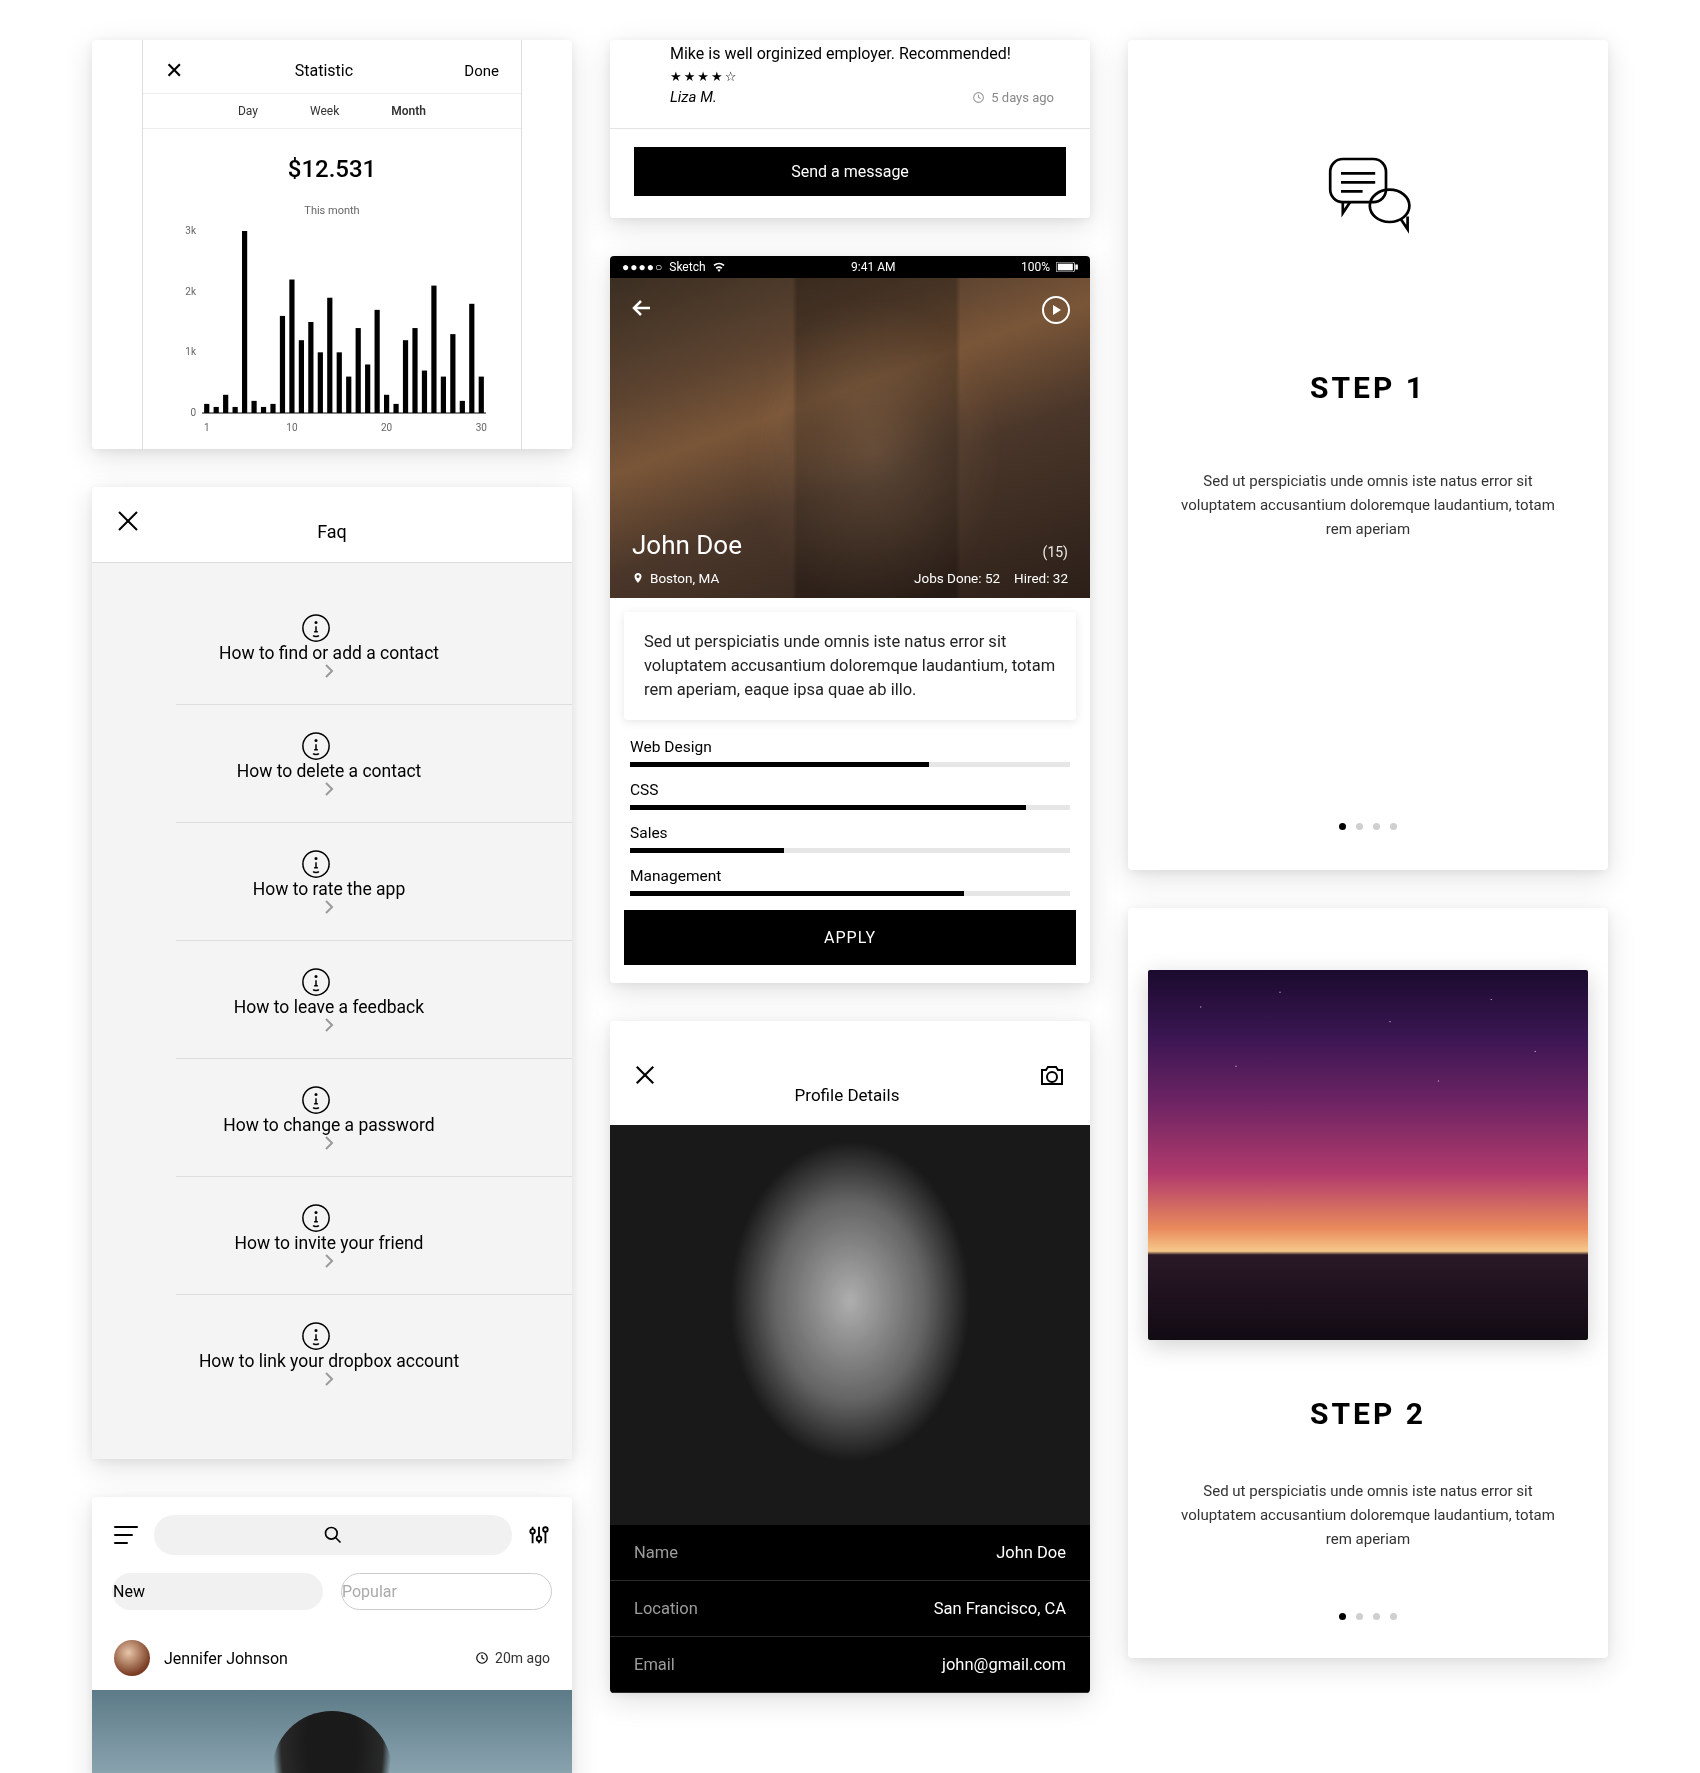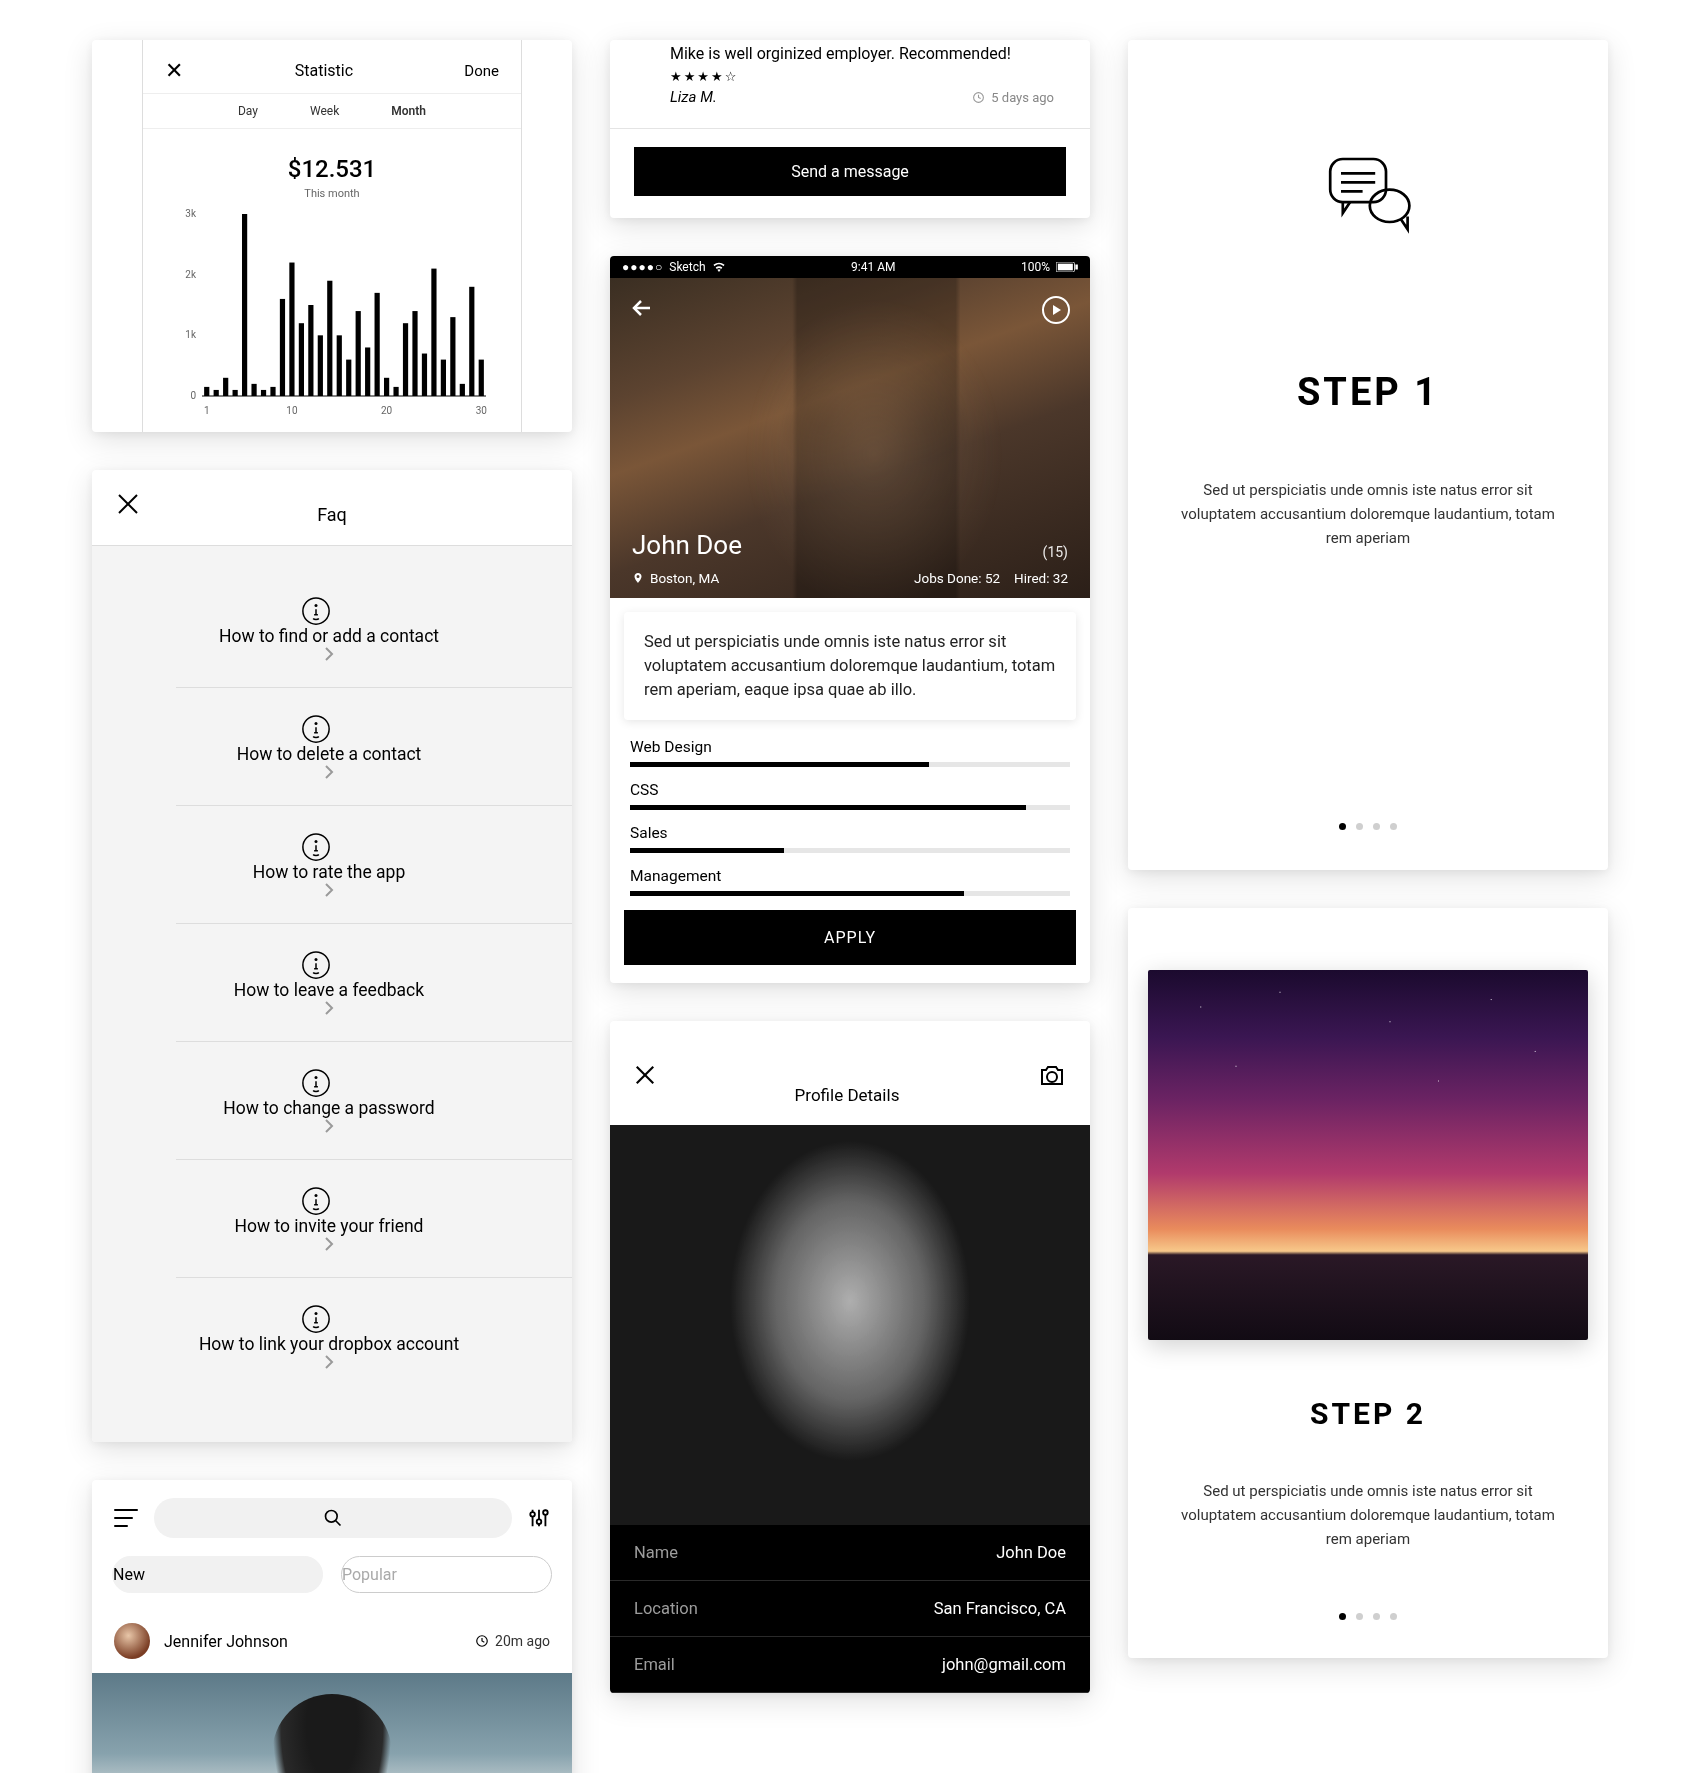--- a/index.html
+++ b/index.html
@@ -42,21 +42,21 @@
   .stat-title { font-size: 16px; }
   .stat-done { font-size: 15px; }
   .stat-tabs {
     display: flex; justify-content: center; gap: 52px;
     border-top: 1px solid #eee; border-bottom: 1px solid #eee;
     padding: 10px 0; font-size: 12px; color: #333;
   }
   .stat-tab.active { font-weight: 600; }
   .stat-amount-wrap { text-align: center; margin: 26px 0 8px 0; }
   .stat-amount { font-size: 24px; font-weight: 500; }
-  .stat-amount-sub { font-size: 11px; color: #666; margin-top: 4px; }
+  .stat-amount-sub { font-size: 11px; color: #666; margin-top: 21px; }
   .chart-area { padding: 0 28px 0 28px; }
   .chart-svg { width: 100%; height: 210px; display: block; }
   .chart-axis-text { font-size: 10px; fill: #666; }
   .chart-bar { fill: #000; }
 
   
   .faq-card {}
   .faq-header {
     display: flex; align-items: center; justify-content: center;
     position: relative; padding: 26px 20px 20px 20px;
@@ -223,21 +223,21 @@
     display:flex; justify-content:space-between; align-items:center;
     padding: 18px 24px; border-bottom:1px solid #2a2a2a; font-size:16.5px;
   }
   .pd-row-label { color:#9c9c9c; }
   .pd-row-value { color:#fff; }
 
   
   .step-card { padding: 0 0 38px 0; }
   .step-top-spacer { height: 200px; display:flex; align-items:flex-end; justify-content:center; }
   .chat-icon { width:110px; height:90px; }
-  .step-title { text-align:center; font-size: 38px; font-weight:700; letter-spacing:3px; margin-top: 120px; }
+  .step-title { text-align:center; font-size: 30px; font-weight:700; letter-spacing:3px; margin-top: 120px; }
   .step-title.step1 { margin-top: 130px; }
   .step-desc {
     text-align:center; font-size:15px; color:#333; line-height:1.6;
     padding: 0 46px; margin-top: 64px;
   }
   .pager { display:flex; justify-content:center; gap:10px; margin-top: 130px; }
   .pager.small-gap { margin-top: 62px; }
   .pager-dot { width:7px; height:7px; border-radius:50%; background:#cfcfcf; }
   .pager-dot.active { background:#000; }
 

